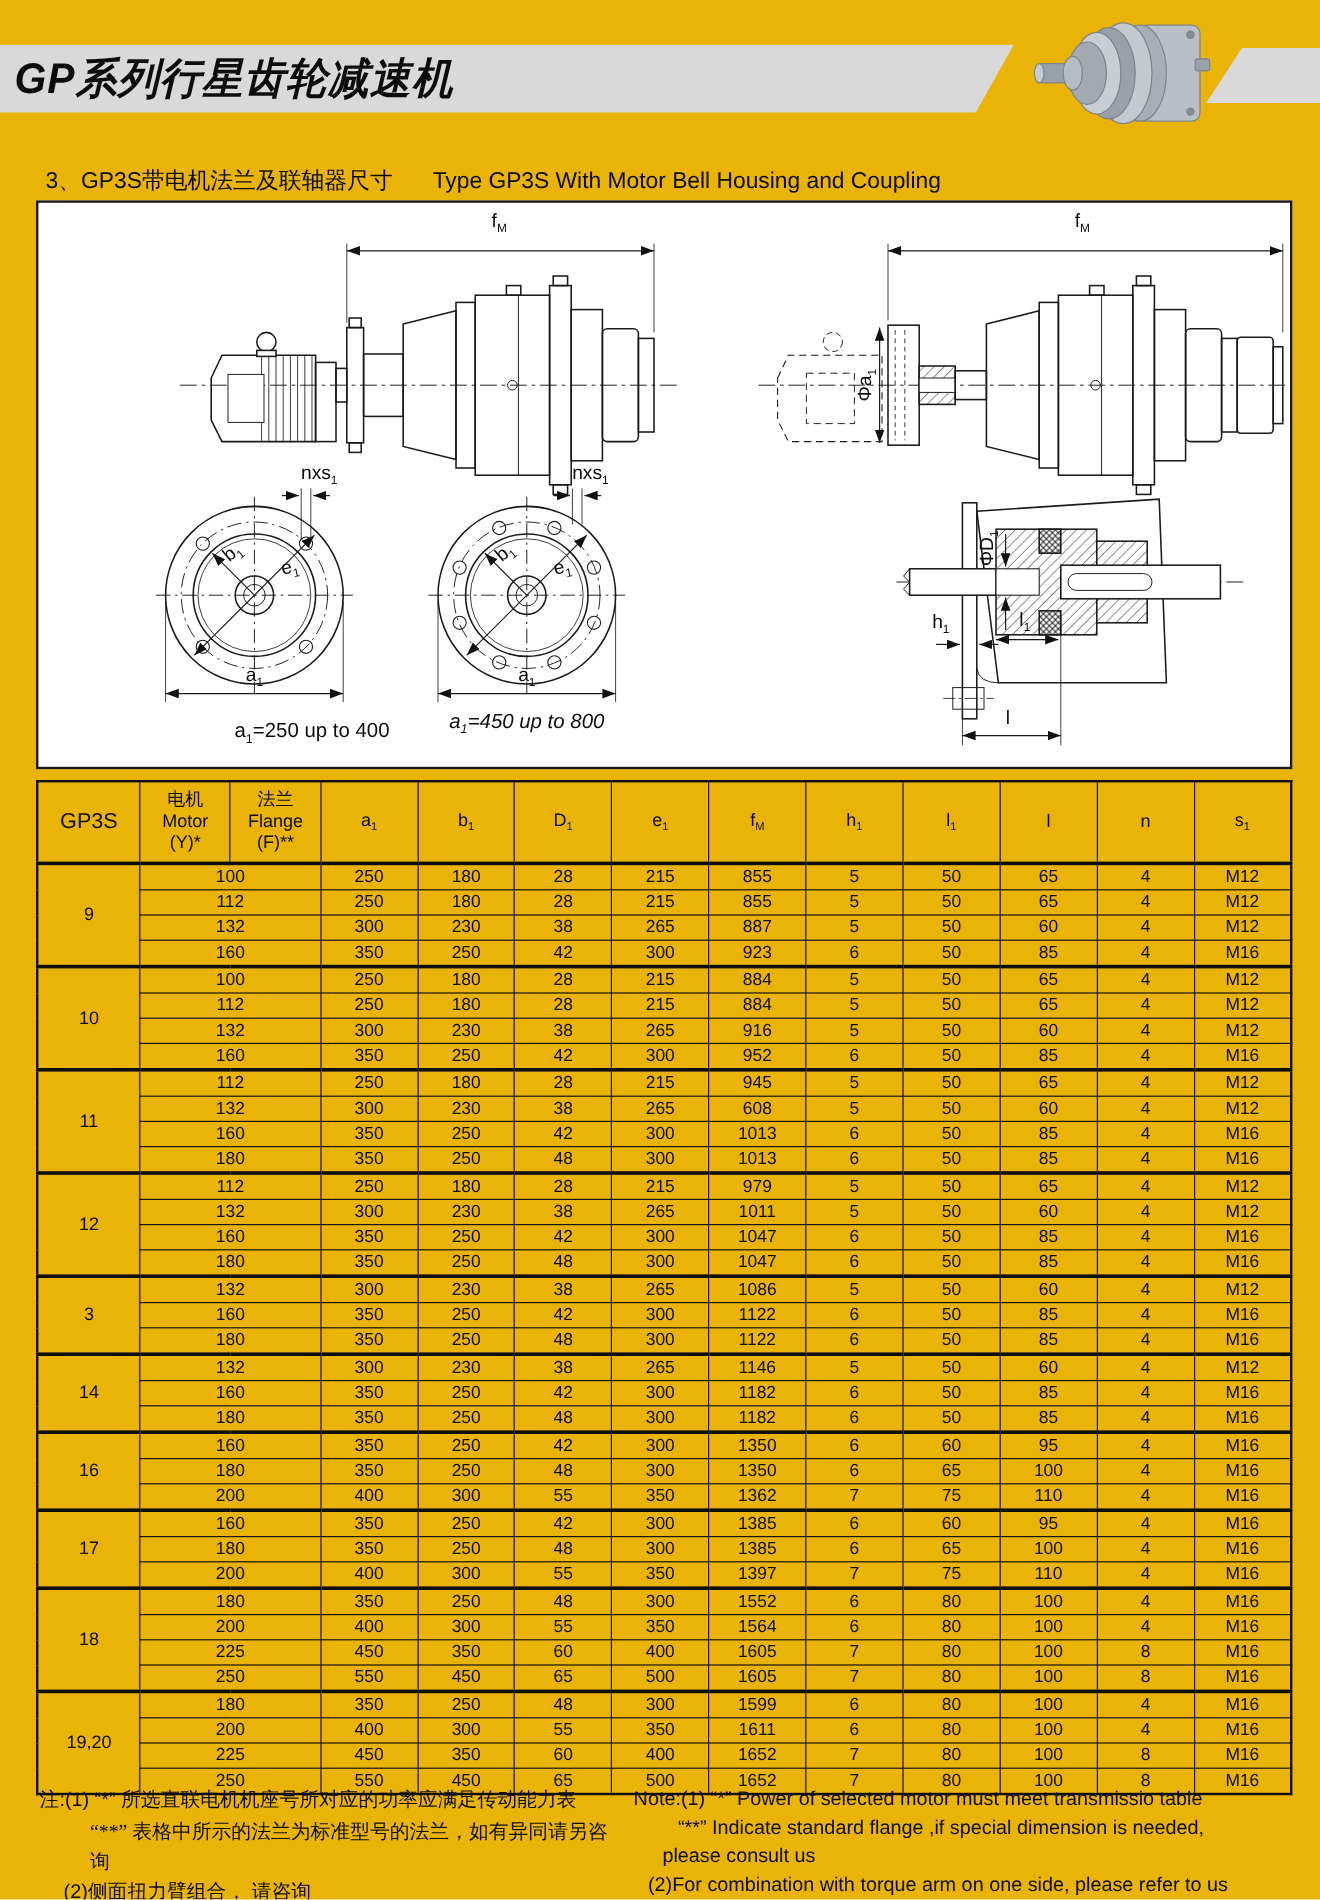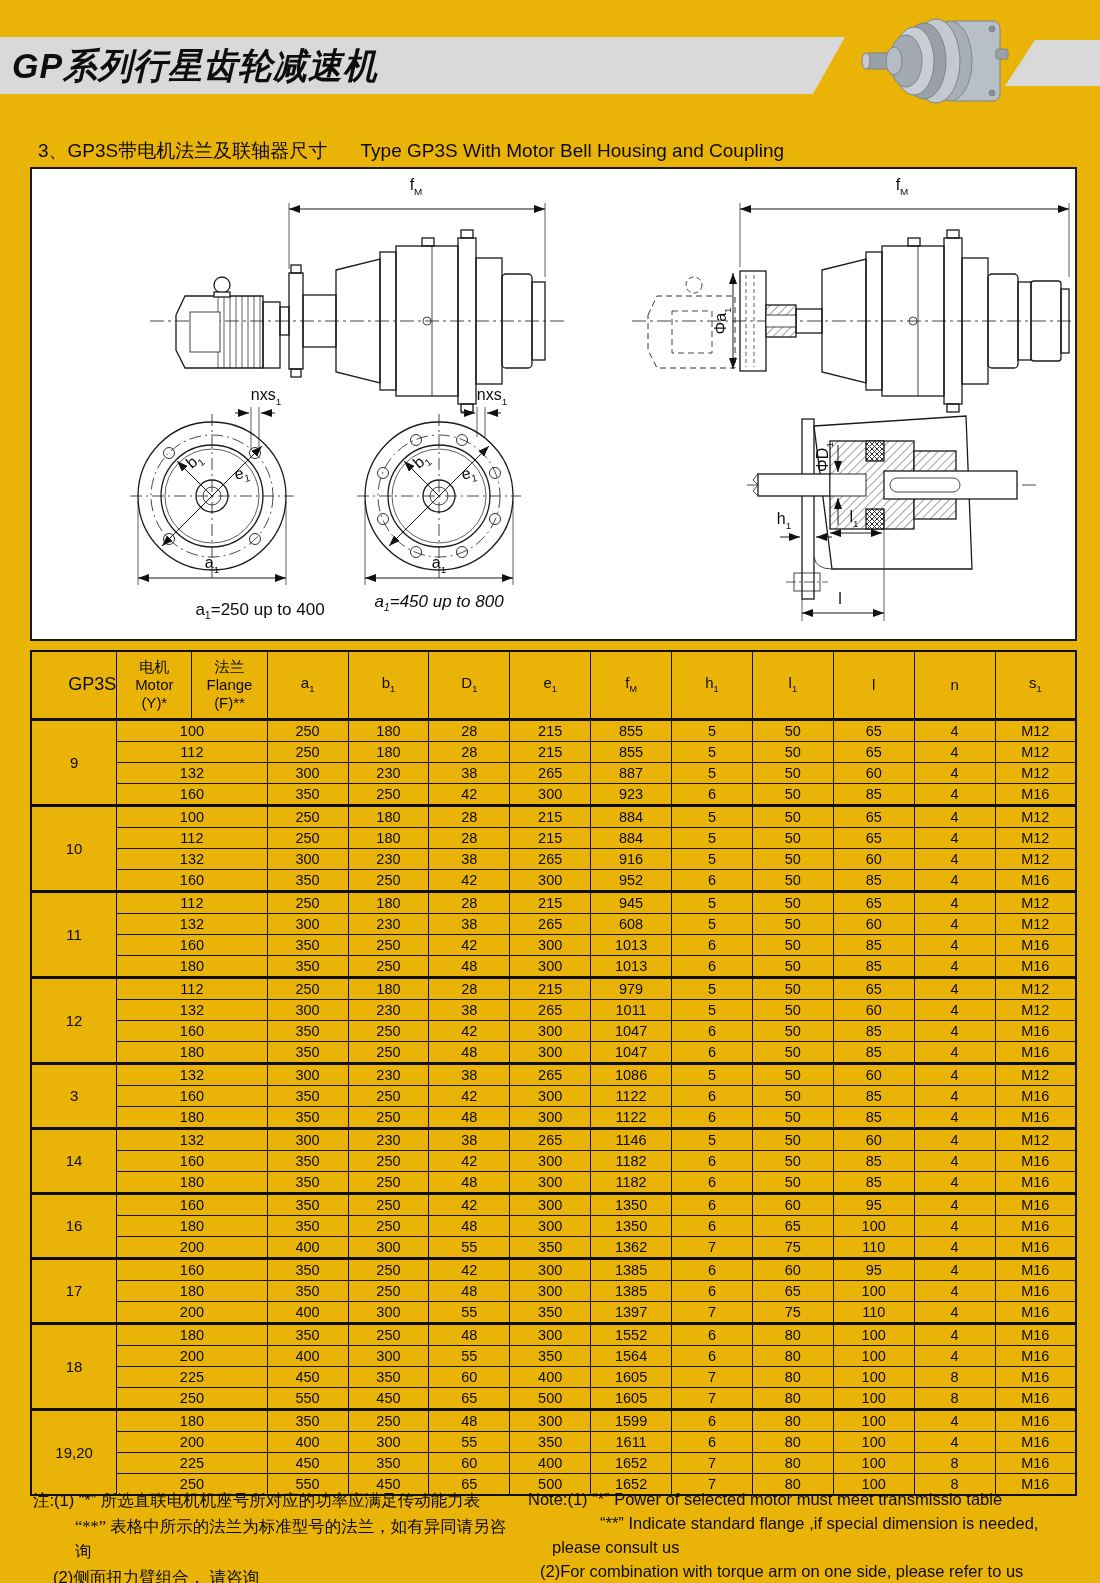--- a/index.html
+++ b/index.html
@@ -43,30 +43,30 @@
   sub { font-size:0.62em; }
   
   .table-wrap { position:absolute; left:30px; top:650px; width:1047px; }
   table.dim { border-collapse:collapse; table-layout:fixed; width:100%; }
   table.dim th, table.dim td {
     border:1px solid #151515; text-align:center; vertical-align:middle;
     padding:0; font-weight:normal; color:#0c0c0c;
   }
   table.dim { border:2px solid #101010; }
   table.dim thead th { height:66px; line-height:1.22; font-size:15px; border-bottom:2px solid #101010; }
-  table.dim thead th.col-gp3s { font-size:18px;text-align:right; }
+  table.dim thead th.col-gp3s { font-size:18px; }
   table.dim tbody td { height:20px; line-height:20px; font-size:14.5px; }
   table.dim tbody tr.group-first td { border-top:3px solid #0e0e0e; }
   table.dim td.size-cell { font-size:15px; }
   
   .notes-zh { position:absolute; left:33px; top:1488px; width:480px; font-size:16.5px; line-height:1.55; color:#0c0c0c; }
   .notes-zh .in1 { margin-left:42px;font-family:Liberation Serif, serif; }
   .notes-zh .in2 { margin-left:20px; }
   .notes-en { position:absolute; left:528px; top:1488px; width:555px; font-size:16.5px; line-height:1.45; color:#0c0c0c; }
-  .notes-en .in1 { margin-left:72px; }
+  .notes-en .in1 { margin-left:37px; }
   .notes-en .in2 { margin-left:24px; }
   .notes-en .in3 { margin-left:12px; }
 </style>
 </head>
 <body>
 
 <div class="page">
 
   <div class="banner">
     <div class="banner-title">GP系列行星齿轮减速机</div>

